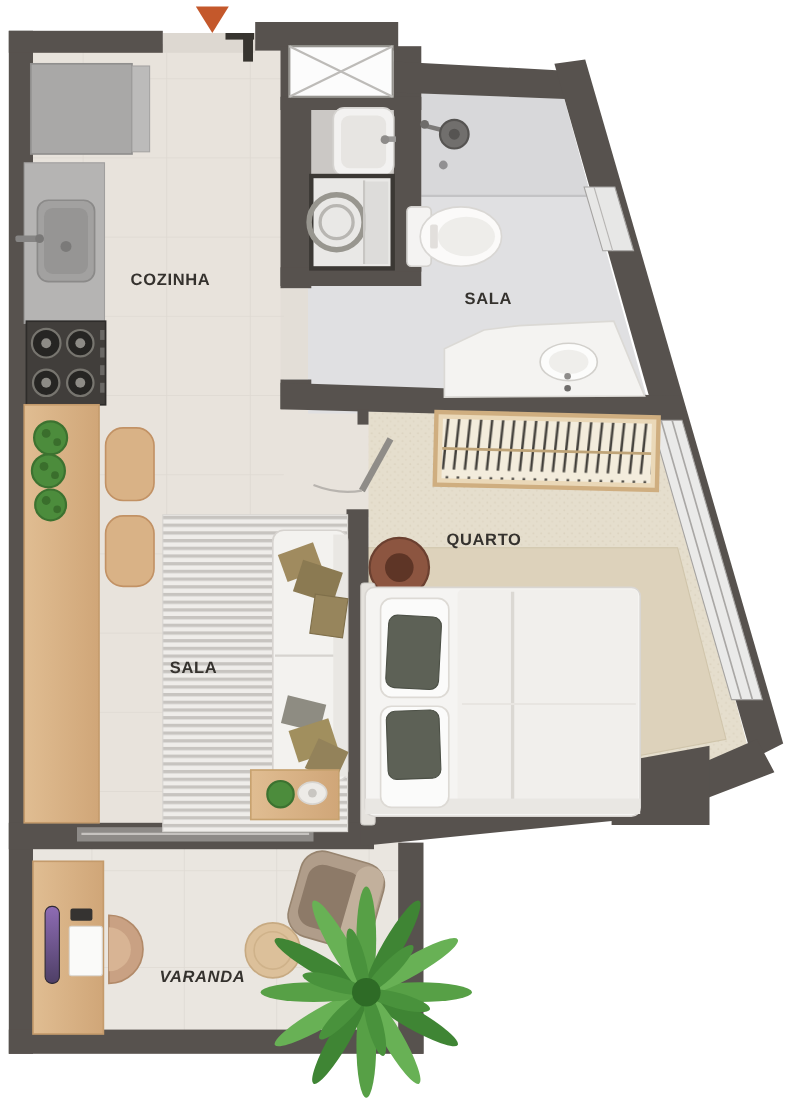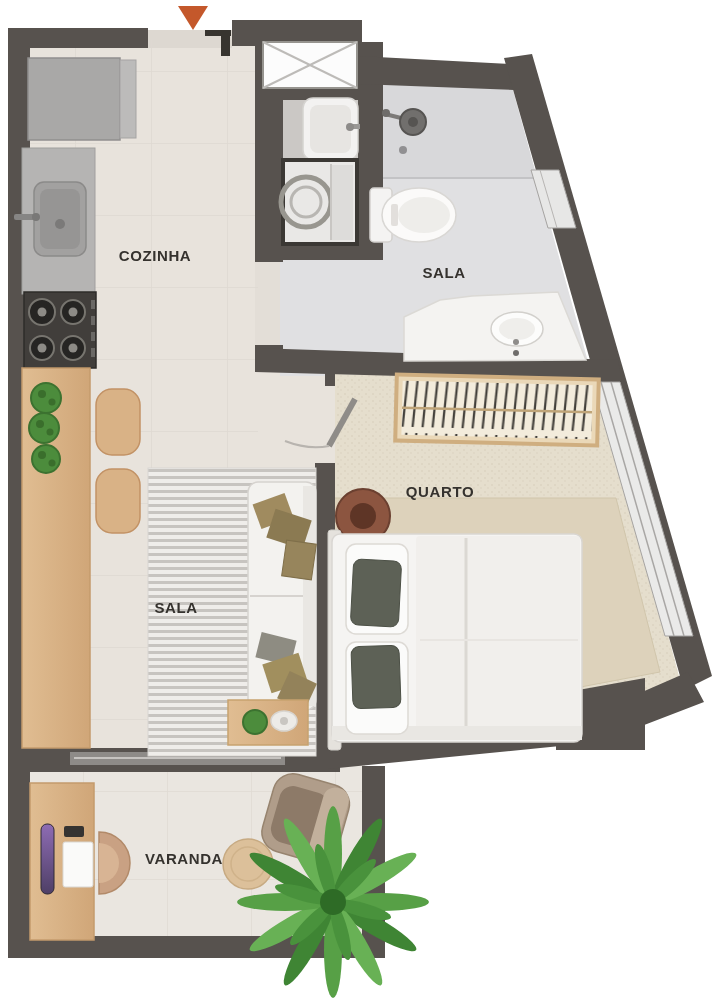--- a/index.html
+++ b/index.html
@@ -275,14 +275,14 @@
       <ellipse cx="30" cy="0" rx="30" ry="7" fill="#49923c" transform="rotate(315)"></ellipse>
     </g>
     <circle cx="0" cy="0" r="13" fill="#2e6b26"></circle>
   </g>
 </svg>
 
 <div class="lbl" style="left:155px;top:255px;">COZINHA</div>
 <div class="lbl" style="left:444px;top:272px;">SALA</div>
 <div class="lbl" style="left:440px;top:480px;margin-top:11px;">QUARTO</div>
 <div class="lbl" style="left:176px;top:607px;">SALA</div>
-<div class="lbl" style="left:184px;top:858px;">VARANDA</div>
+<div class="lbl" style="left:184px;top:888px;font-style:italic;">VARANDA</div>
 </div>
 
 </body></html>

